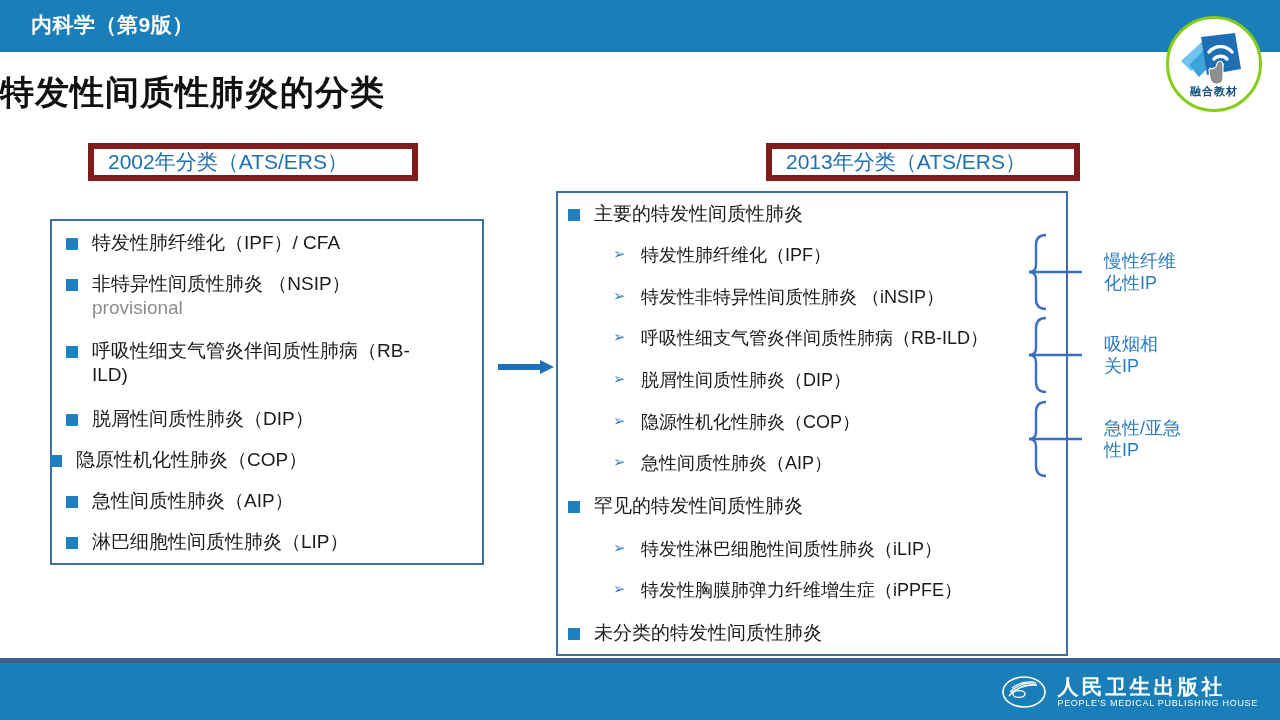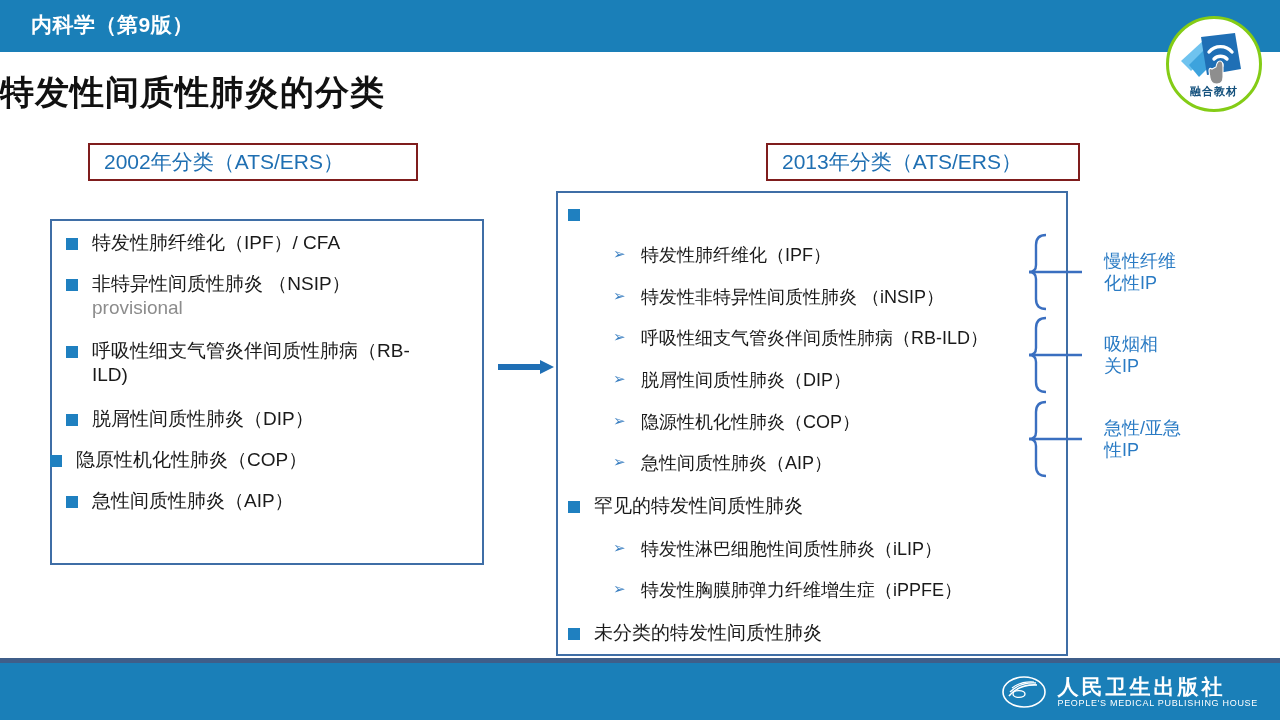--- a/index.html
+++ b/index.html
@@ -71,21 +71,21 @@
     width: 1280px;
     font-size: 34px;
     font-weight: bold;
     color: #111111;
     letter-spacing: 1px;
   }
 
   
   .chip {
     position: absolute;
-    border: 2px solid #7f1d1d;
+    border: 6px solid #7f1d1d;
     background: #ffffff;
     color: #1f6fb2;
     font-size: 21px;
     display: flex;
     align-items: center;
     padding: 0 14px;
     white-space: nowrap;
   }
   .chip.left  { left: 88px;  top: 143px; width: 330px; height: 38px; }
   .chip.right { left: 766px; top: 143px; width: 314px; height: 38px; }
@@ -253,30 +253,35 @@
   <div class="item" style="left:50px; top:448px;">
     <span class="bullet-sq"></span>
     <span class="item-text">隐原性机化性肺炎（COP）</span>
   </div>
 
   <div class="item" style="left:66px; top:489px;">
     <span class="bullet-sq"></span>
     <span class="item-text">急性间质性肺炎（AIP）</span>
   </div>
 
+  <div class="item" style="left:66px; top:530px;">
+    <span class="bullet-sq"></span>
+    <span class="item-text">淋巴细胞性间质性肺炎（LIP）</span>
+  </div>
 
   <svg class="arrow-link" viewBox="0 0 56 14">
     <rect x="0" y="4" width="44" height="6" fill="#1f6fb5"></rect>
     <polygon points="42,0 56,7 42,14" fill="#1f6fb5"></polygon>
   </svg>
 
   <div class="panel right"></div>
 
   <div class="item" style="left:568px; top:202px;">
     <span class="bullet-sq"></span>
+    <span class="item-text">主要的特发性间质性肺炎</span>
   </div>
 
   <div class="item sub" style="left:613px; top:244px;">
     <span class="bullet-arrow">➢</span>
     <span class="item-text">特发性肺纤维化（IPF）</span>
   </div>
   <div class="item sub" style="left:613px; top:286px;">
     <span class="bullet-arrow">➢</span>
     <span class="item-text">特发性非特异性间质性肺炎 （iNSIP）</span>
   </div>

